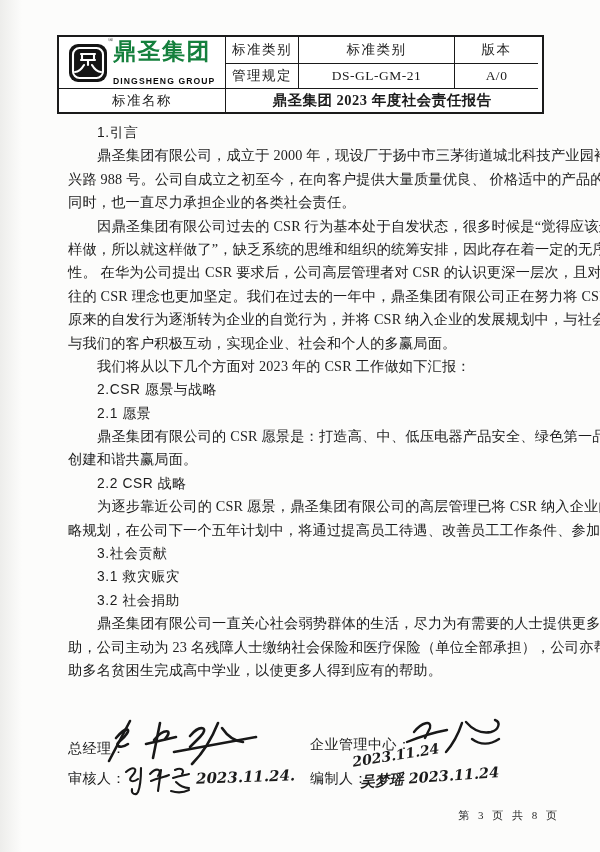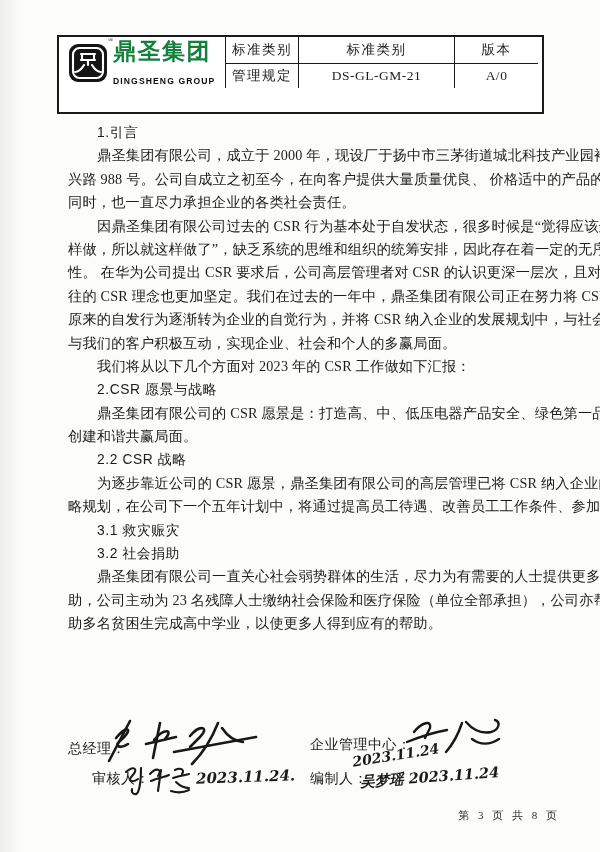--- a/index.html
+++ b/index.html
@@ -116,40 +116,44 @@
     </div>
 
     <div class="cell no-top">标准类别</div>
     <div class="cell no-top">标准类别</div>
     <div class="cell no-top">版本</div>
 
     <div class="cell">管理规定</div>
     <div class="cell mono-code" style="letter-spacing:0.5px;">DS-GL-GM-21</div>
     <div class="cell" style="letter-spacing:0.5px;">A/0</div>
 
+    <div class="cell cell-name-label no-left">标准名称</div>
+    <div class="cell cell-title">鼎圣集团 2023 年度社会责任报告</div>
   </div>
 
   <div class="body-text" id="body-text">
       <div class="line bold indent">1.引言</div>
       <div class="line indent">鼎圣集团有限公司，成立于 2000 年，现设厂于扬中市三茅街道城北科技产业园裕</div>
       <div class="line">兴路 988 号。公司自成立之初至今，在向客户提供大量质量优良、 价格适中的产品的</div>
       <div class="line">同时，也一直尽力承担企业的各类社会责任。</div>
       <div class="line indent">因鼎圣集团有限公司过去的 CSR 行为基本处于自发状态，很多时候是“觉得应该这</div>
       <div class="line">样做，所以就这样做了”，缺乏系统的思维和组织的统筹安排，因此存在着一定的无序</div>
       <div class="line">性。 在华为公司提出 CSR 要求后，公司高层管理者对 CSR 的认识更深一层次，且对以</div>
       <div class="line">往的 CSR 理念也更加坚定。我们在过去的一年中，鼎圣集团有限公司正在努力将 CSR 由</div>
       <div class="line">原来的自发行为逐渐转为企业的自觉行为，并将 CSR 纳入企业的发展规划中，与社会、</div>
       <div class="line">与我们的客户积极互动，实现企业、社会和个人的多赢局面。</div>
       <div class="line indent">我们将从以下几个方面对 2023 年的 CSR 工作做如下汇报：</div>
       <div class="line bold indent">2.CSR 愿景与战略</div>
+      <div class="line bold indent">2.1 愿景</div>
       <div class="line indent">鼎圣集团有限公司的 CSR 愿景是：打造高、中、低压电器产品安全、绿色第一品牌，</div>
       <div class="line">创建和谐共赢局面。</div>
       <div class="line bold indent">2.2 CSR 战略</div>
       <div class="line indent">为逐步靠近公司的 CSR 愿景，鼎圣集团有限公司的高层管理已将 CSR 纳入企业的战</div>
       <div class="line">略规划，在公司下一个五年计划中，将通过提高员工待遇、改善员工工作条件、参加社</div>
+      <div class="line bold indent">3.社会贡献</div>
       <div class="line bold indent">3.1 救灾赈灾</div>
       <div class="line bold indent">3.2 社会捐助</div>
       <div class="line indent">鼎圣集团有限公司一直关心社会弱势群体的生活，尽力为有需要的人士提供更多帮</div>
       <div class="line">助，公司主动为 23 名残障人士缴纳社会保险和医疗保险（单位全部承担），公司亦帮</div>
       <div class="line">助多名贫困生完成高中学业，以使更多人得到应有的帮助。</div>
     </div>
 
   <span class="sig-label" style="left:68px;top:740px;">总经理：</span>
   <svg class="sig" style="left:102px;top:716px;" width="162" height="58" viewBox="0 0 162 58">
     <g stroke-width="2.6">
@@ -170,21 +174,21 @@
     <g stroke-width="2.4">
       <path d="M12 18 C20 8 30 6 28 14 L23 24"></path>
       <path d="M5 28 C20 22 34 18 45 16"></path>
       <path d="M60 9 C56 21 51 30 44 38"></path>
       <path d="M64 8 C71 16 79 20 89 18 C97 16 99 8 93 6"></path>
       <path d="M70 25 C78 31 88 31 97 25"></path>
     </g>
   </svg>
   <span class="hand" style="left:352px;top:747px;font-size:14px;transform:rotate(-9deg);">2023.11.24</span>
 
-  <span class="sig-label" style="left:68px;top:770px;margin-left:24px;">审核人：</span>
+  <span class="sig-label" style="left:68px;top:770px;">审核人：</span>
   <svg class="sig" style="left:120px;top:762px;" width="72" height="36" viewBox="0 0 72 36">
     <g stroke-width="2.1">
       <path d="M6 10 C14 3 19 7 12 14 C7 19 13 21 18 17"></path>
       <path d="M21 6 C21 15 21 23 18 30 C16 34 11 32 12 27"></path>
       <path d="M30 12 C36 5 43 7 38 14"></path>
       <path d="M31 19 C38 16 45 15 49 13"></path>
       <path d="M41 8 L38 29"></path>
       <path d="M55 8 C61 5 65 8 62 12"></path>
       <path d="M53 16 C59 14 65 13 69 12"></path>
       <path d="M56 20 C60 24 64 26 69 26"></path>

